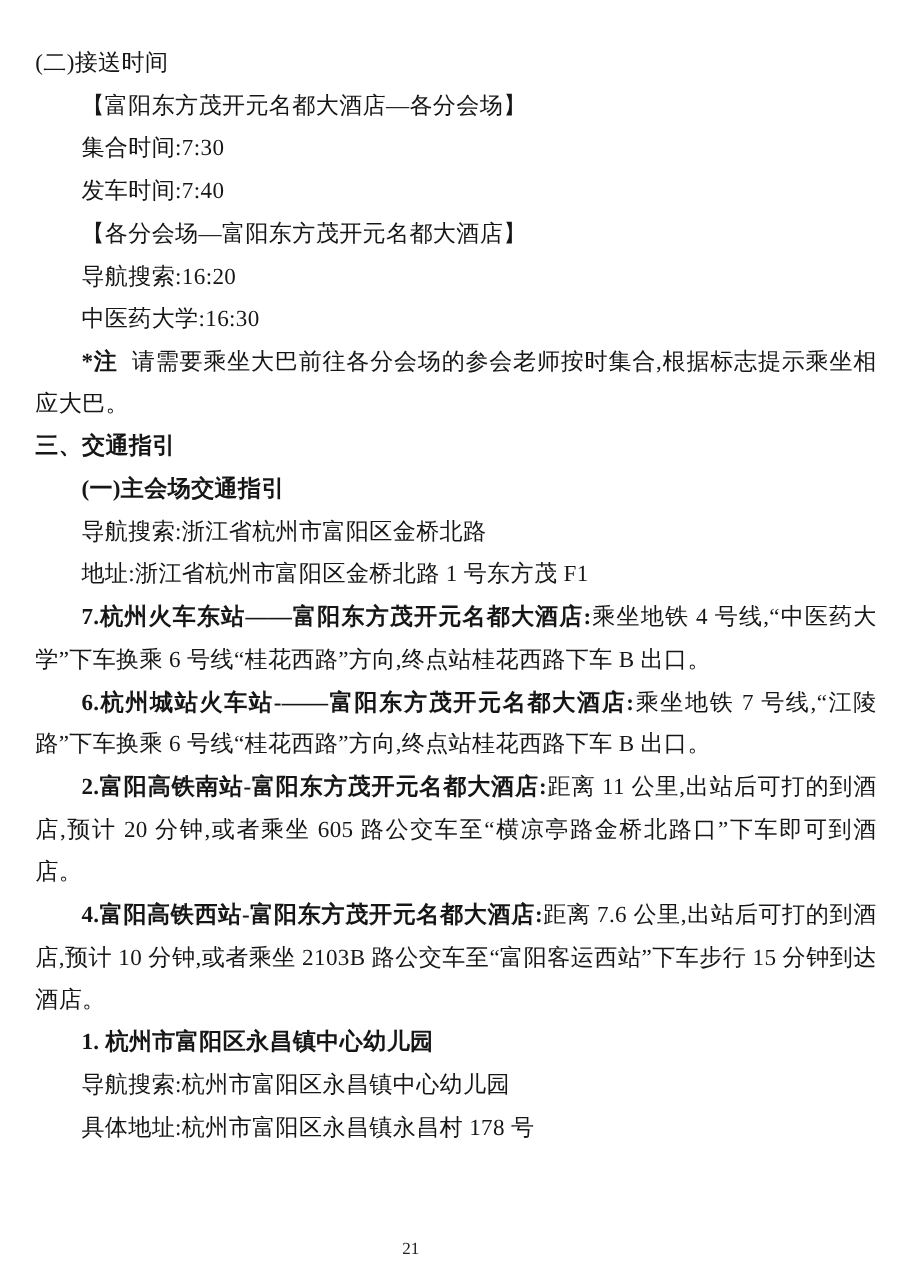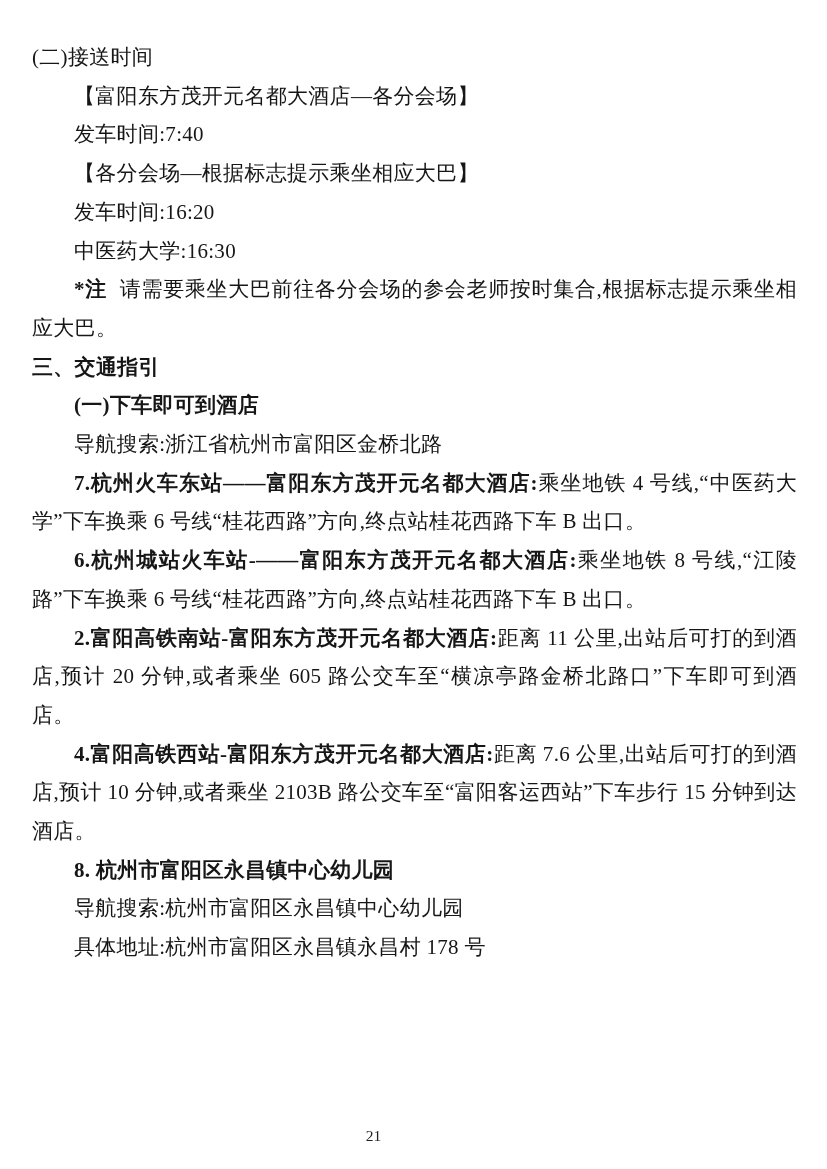--- a/index.html
+++ b/index.html
@@ -49,48 +49,50 @@
 </style>
 </head>
 <body>
 
 <div class="page">
 
   <p class="flush">(二)接送时间</p>
 
   <p>【富阳东方茂开元名都大酒店—各分会场】</p>
 
+  <p>集合时间:7:30</p>
 
   <p>发车时间:7:40</p>
 
-  <p>【各分会场—根据标志提示乘坐相应大巴】</p>
+  <p>【各分会场—富阳东方茂开元名都大酒店】</p>
 
-  <p>发车时间:16:20</p>
+  <p>导航搜索:16:20</p>
 
   <p>中医药大学:16:30</p>
 
   <p><span class="b note-label">*注</span><span>请需要乘坐大巴前往各分会场的参会老师按时集合,根据标志提示乘坐相应大巴。</span></p>
 
   <p class="flush b">三、交通指引</p>
 
-  <p class="b">(一)下车即可到酒店</p>
+  <p class="b">(一)主会场交通指引</p>
 
   <p>导航搜索:浙江省杭州市富阳区金桥北路</p>
 
+  <p>地址:浙江省杭州市富阳区金桥北路 1 号东方茂 F1</p>
 
   <p><span class="b">7.杭州火车东站——富阳东方茂开元名都大酒店:</span><span>乘坐地铁 4 号线,“中医药大学”下车换乘 6 号线“桂花西路”方向,终点站桂花西路下车 B 出口。</span></p>
 
-  <p><span class="b">6.杭州城站火车站-——富阳东方茂开元名都大酒店:</span><span>乘坐地铁 8 号线,“江陵路”下车换乘 6 号线“桂花西路”方向,终点站桂花西路下车 B 出口。</span></p>
+  <p><span class="b">6.杭州城站火车站-——富阳东方茂开元名都大酒店:</span><span>乘坐地铁 7 号线,“江陵路”下车换乘 6 号线“桂花西路”方向,终点站桂花西路下车 B 出口。</span></p>
 
   <p><span class="b">2.富阳高铁南站-富阳东方茂开元名都大酒店:</span><span>距离 11 公里,出站后可打的到酒店,预计 20 分钟,或者乘坐 605 路公交车至“横凉亭路金桥北路口”下车即可到酒店。</span></p>
 
   <p><span class="b">4.富阳高铁西站-富阳东方茂开元名都大酒店:</span><span>距离 7.6 公里,出站后可打的到酒店,预计 10 分钟,或者乘坐 2103B 路公交车至“富阳客运西站”下车步行 15 分钟到达酒店。</span></p>
 
 
-  <p class="b">8. 杭州市富阳区永昌镇中心幼儿园</p>
+  <p class="b">1. 杭州市富阳区永昌镇中心幼儿园</p>
 
   <p>导航搜索:杭州市富阳区永昌镇中心幼儿园</p>
 
   <p>具体地址:杭州市富阳区永昌镇永昌村 178 号</p>
 
   <div class="page-number">21</div>
 
 </div>
 
 </body></html>

